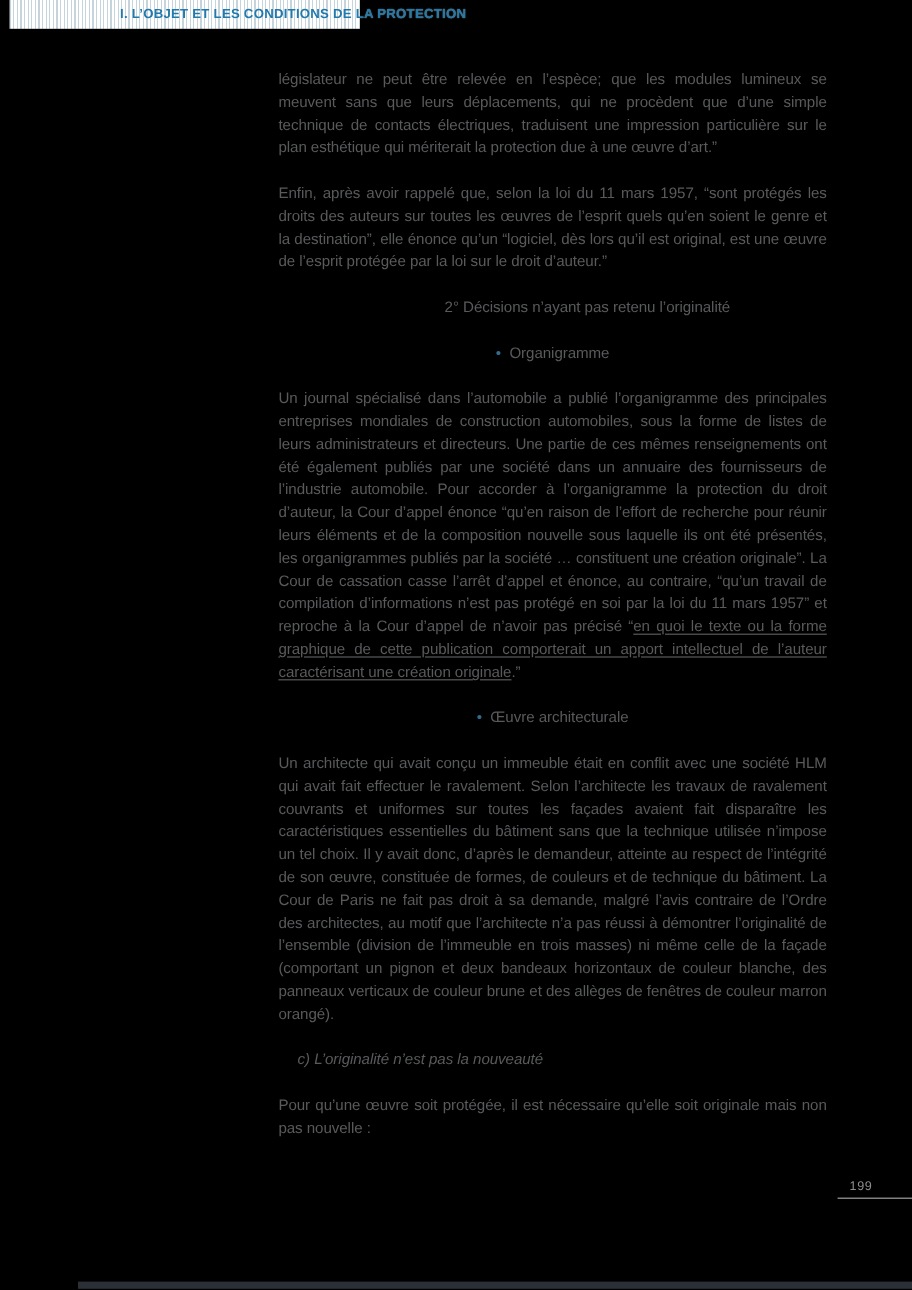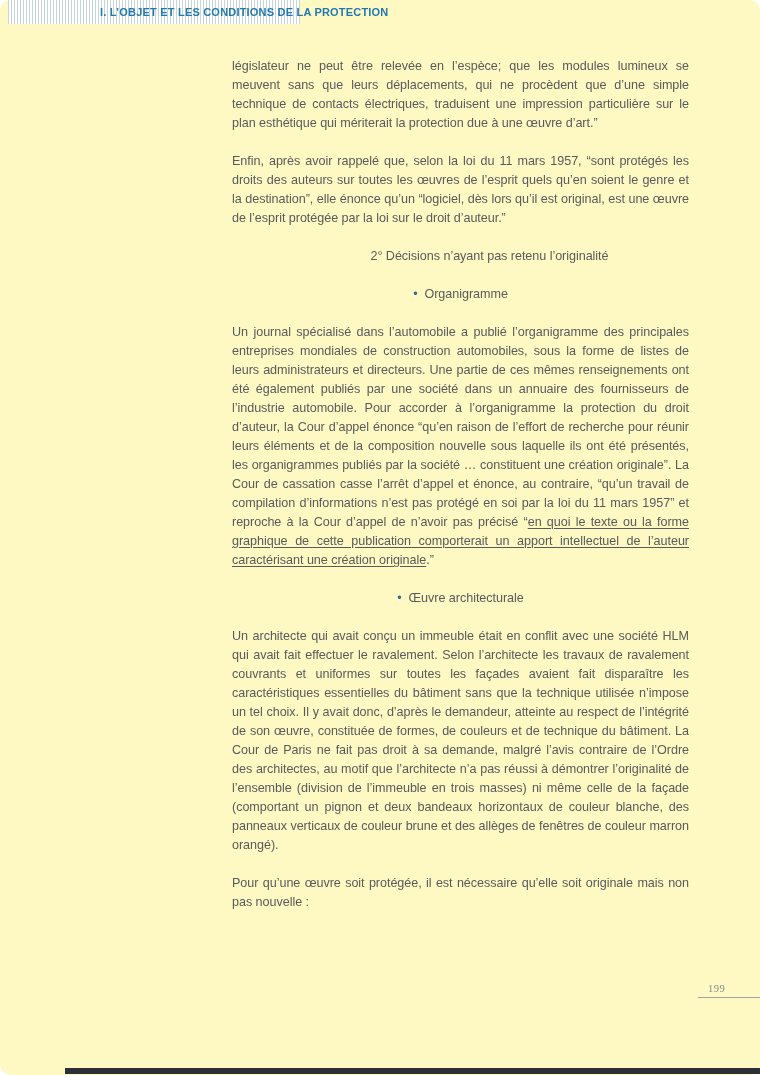--- a/index.html
+++ b/index.html
@@ -3,21 +3,21 @@
 <meta charset="utf-8">
 <style>
   html, body { margin: 0; padding: 0; }
   body {
     width: 760px; height: 1075px;
     background: #ffffff;
     font-family: "Liberation Sans", sans-serif;
     position: relative;
     overflow: hidden;
   }
-  .page { position: absolute; inset: 0; background: #fef9c3; border-radius: 11px; }
+  .page { position: absolute; inset: 0; background: #000000; }
 
   
   .header-band {
     position: absolute; top: 0; left: 8px;
     width: 292px; height: 24px;
     background: repeating-linear-gradient(to right, #c6d4dc 0px, #c6d4dc 1px, #ffffff 1px, #ffffff 3px);
     display: flex; align-items: center;
   }
   .header-title {
     padding-left: 92px;
@@ -60,21 +60,21 @@
     font-style: italic;
     text-align: left;
   }
   .flow .u { text-decoration: underline; text-underline-offset: 2px; }
 
   
   .pagenum-block {
     position: absolute; left: 698px; top: 983px; width: 62px;
     font-size: 10.5px; color: #8a8c8e;
   }
-  .pagenum-block .num { display: block; padding-left: 10px; letter-spacing: 0.5px; font-family: Liberation Serif, serif; }
+  .pagenum-block .num { display: block; padding-left: 10px; letter-spacing: 0.5px; }
   .pagenum-rule {
     margin-top: 3px; height: 1px; background: #9fa1a4; width: 62px;
   }
 
   
   .footer-bar {
     position: absolute; left: 65px; right: 0; bottom: 1px; height: 6px;
     background: #2a3036;
   }
 </style>
@@ -88,20 +88,21 @@
   </div>
 
   <main class="flow" id="flow">
       <p><span>législateur ne peut être relevée en l’espèce; que les modules lumineux se meuvent sans que leurs déplacements, qui ne procèdent que d’une simple technique de contacts électriques, traduisent une impression particulière sur le plan esthétique qui mériterait la protection due à une œuvre d’art.”</span></p>
       <p><span>Enfin, après avoir rappelé que, selon la loi du 11 mars 1957, “sont protégés les droits des auteurs sur toutes les œuvres de l’esprit quels qu’en soient le genre et la destination”, elle énonce qu’un “logiciel, dès lors qu’il est original, est une œuvre de l’esprit protégée par la loi sur le droit d’auteur.”</span></p>
       <div class="numbered-heading"><span>2° Décisions n’ayant pas retenu l’originalité</span></div>
       <div class="bullet-item"><span class="bullet-marker">•</span><span>Organigramme</span></div>
       <p><span>Un journal spécialisé dans l’automobile a publié l’organigramme des principales entreprises mondiales de construction automobiles, sous la forme de listes de leurs administrateurs et directeurs. Une partie de ces mêmes renseignements ont été également publiés par une société dans un annuaire des fournisseurs de l’industrie automobile. Pour accorder à l’organigramme la protection du droit d’auteur, la Cour d’appel énonce “qu’en raison de l’effort de recherche pour réunir leurs éléments et de la composition nouvelle sous laquelle ils ont été présentés, les organigrammes publiés par la société … constituent une création originale”. La Cour de cassation casse l’arrêt d’appel et énonce, au contraire, “qu’un travail de compilation d’informations n’est pas protégé en soi par la loi du 11 mars 1957” et reproche à la Cour d’appel de n’avoir pas précisé “</span><span class="u">en quoi le texte ou la forme graphique de cette publication comporterait un apport intellectuel de l’auteur caractérisant une création originale</span><span>.”</span></p>
       <div class="bullet-item"><span class="bullet-marker">•</span><span>Œuvre architecturale</span></div>
       <p><span>Un architecte qui avait conçu un immeuble était en conflit avec une société HLM qui avait fait effectuer le ravalement. Selon l’architecte les travaux de ravalement couvrants et uniformes sur toutes les façades avaient fait disparaître les caractéristiques essentielles du bâtiment sans que la technique utilisée n’impose un tel choix. Il y avait donc, d’après le demandeur, atteinte au respect de l’intégrité de son œuvre, constituée de formes, de couleurs et de technique du bâtiment. La Cour de Paris ne fait pas droit à sa demande, malgré l’avis contraire de l’Ordre des architectes, au motif que l’architecte n’a pas réussi à démontrer l’originalité de l’ensemble (division de l’immeuble en trois masses) ni même celle de la façade (comportant un pignon et deux bandeaux horizontaux de couleur blanche, des panneaux verticaux de couleur brune et des allèges de fenêtres de couleur marron orangé).</span></p>
+      <div class="sub-heading"><span>c) L’originalité n’est pas la nouveauté</span></div>
       <p><span>Pour qu’une œuvre soit protégée, il est nécessaire qu’elle soit originale mais non pas nouvelle :</span></p>
     </main>
 
   <div class="pagenum-block">
     <span class="num">199</span>
     <div class="pagenum-rule"></div>
   </div>
 
   <div class="footer-bar"></div>
 

